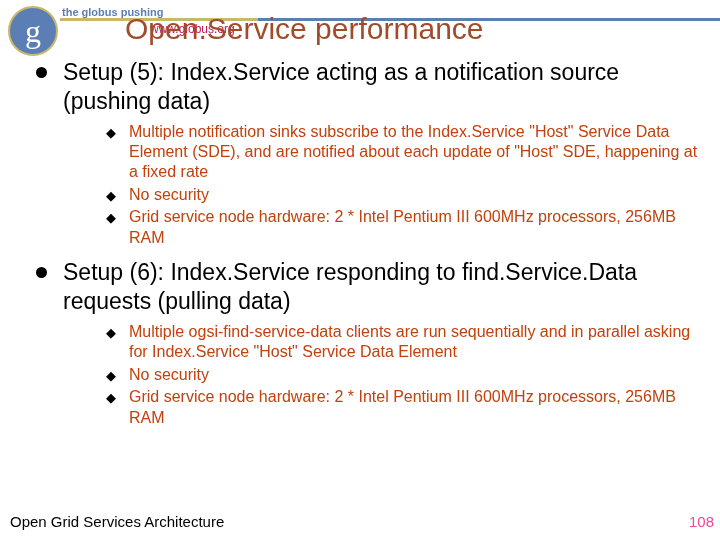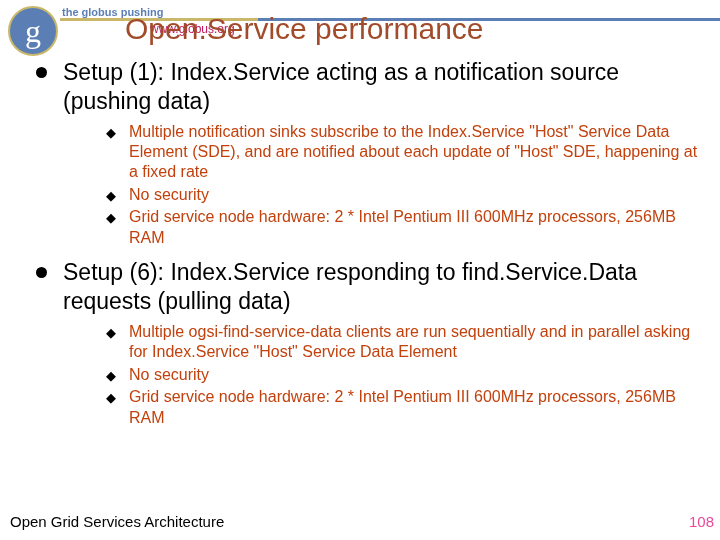--- a/index.html
+++ b/index.html
@@ -145,21 +145,21 @@
 </div>
 <div class="logo-text">the globus pushing</div>
 <div class="logo-url">www.globus.org</div>
 
 <div class="slide-title">Open.Service performance</div>
 
 <div class="content">
 
   <div class="l1">
     <div class="l1-bullet"></div>
-    <div class="l1-text">Setup (1): Index.Service acting as a notification source (pushing data)</div>
+    <div class="l1-text">Setup (5): Index.Service acting as a notification source (pushing data)</div>
   </div>
   <div class="l2-group">
     <div class="l2">
       <div class="l2-bullet">◆</div>
       <div class="l2-text">Multiple notification sinks subscribe to the Index.Service "Host" Service Data Element (SDE), and are notified about each update of "Host" SDE, happening at a fixed rate</div>
     </div>
     <div class="l2">
       <div class="l2-bullet">◆</div>
       <div class="l2-text">No security</div>
     </div>

